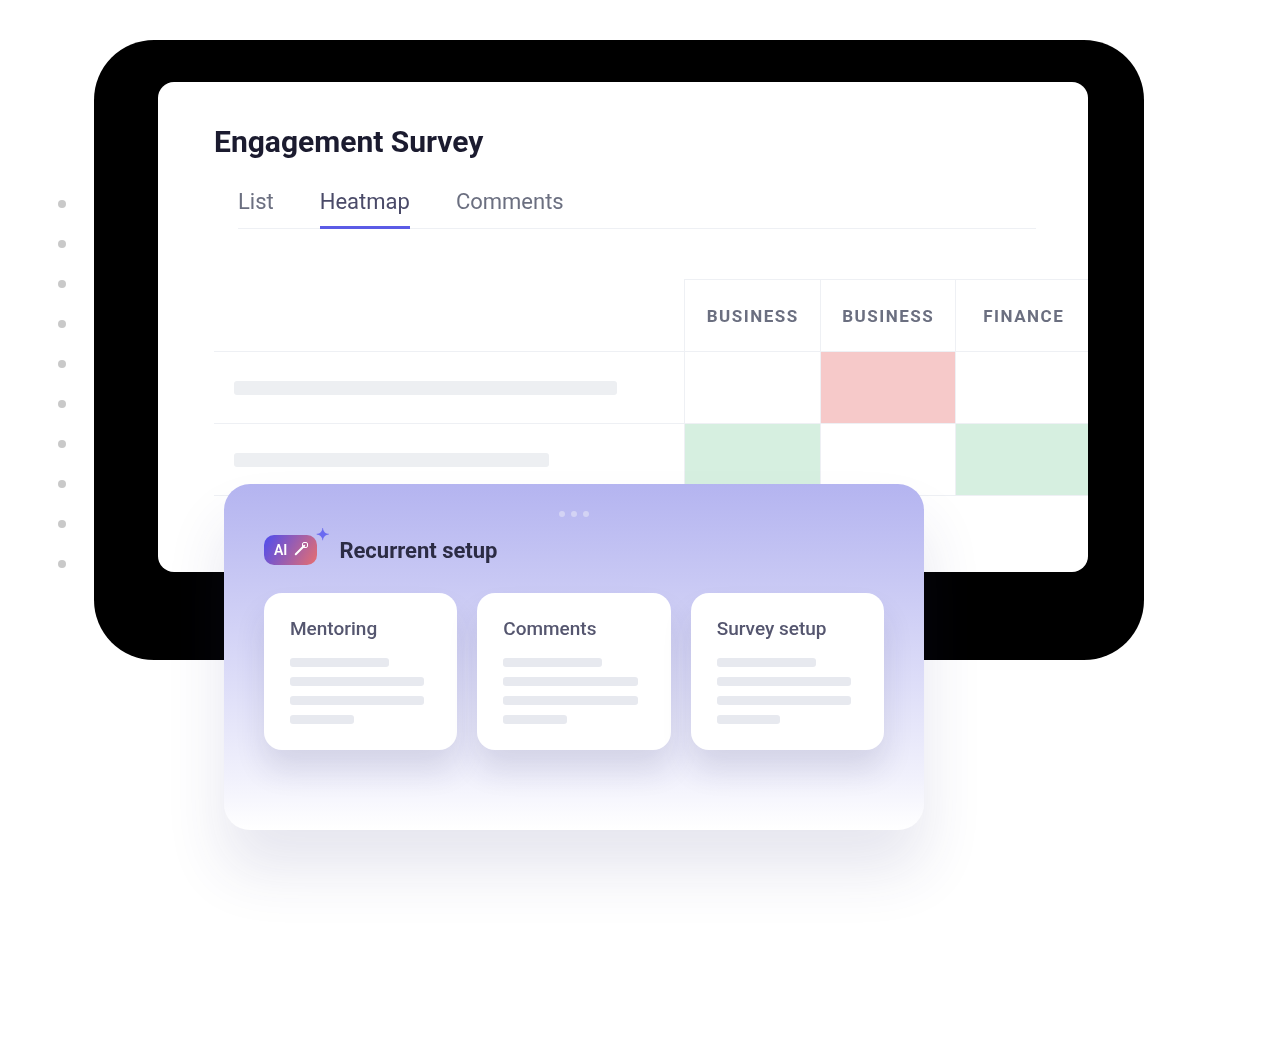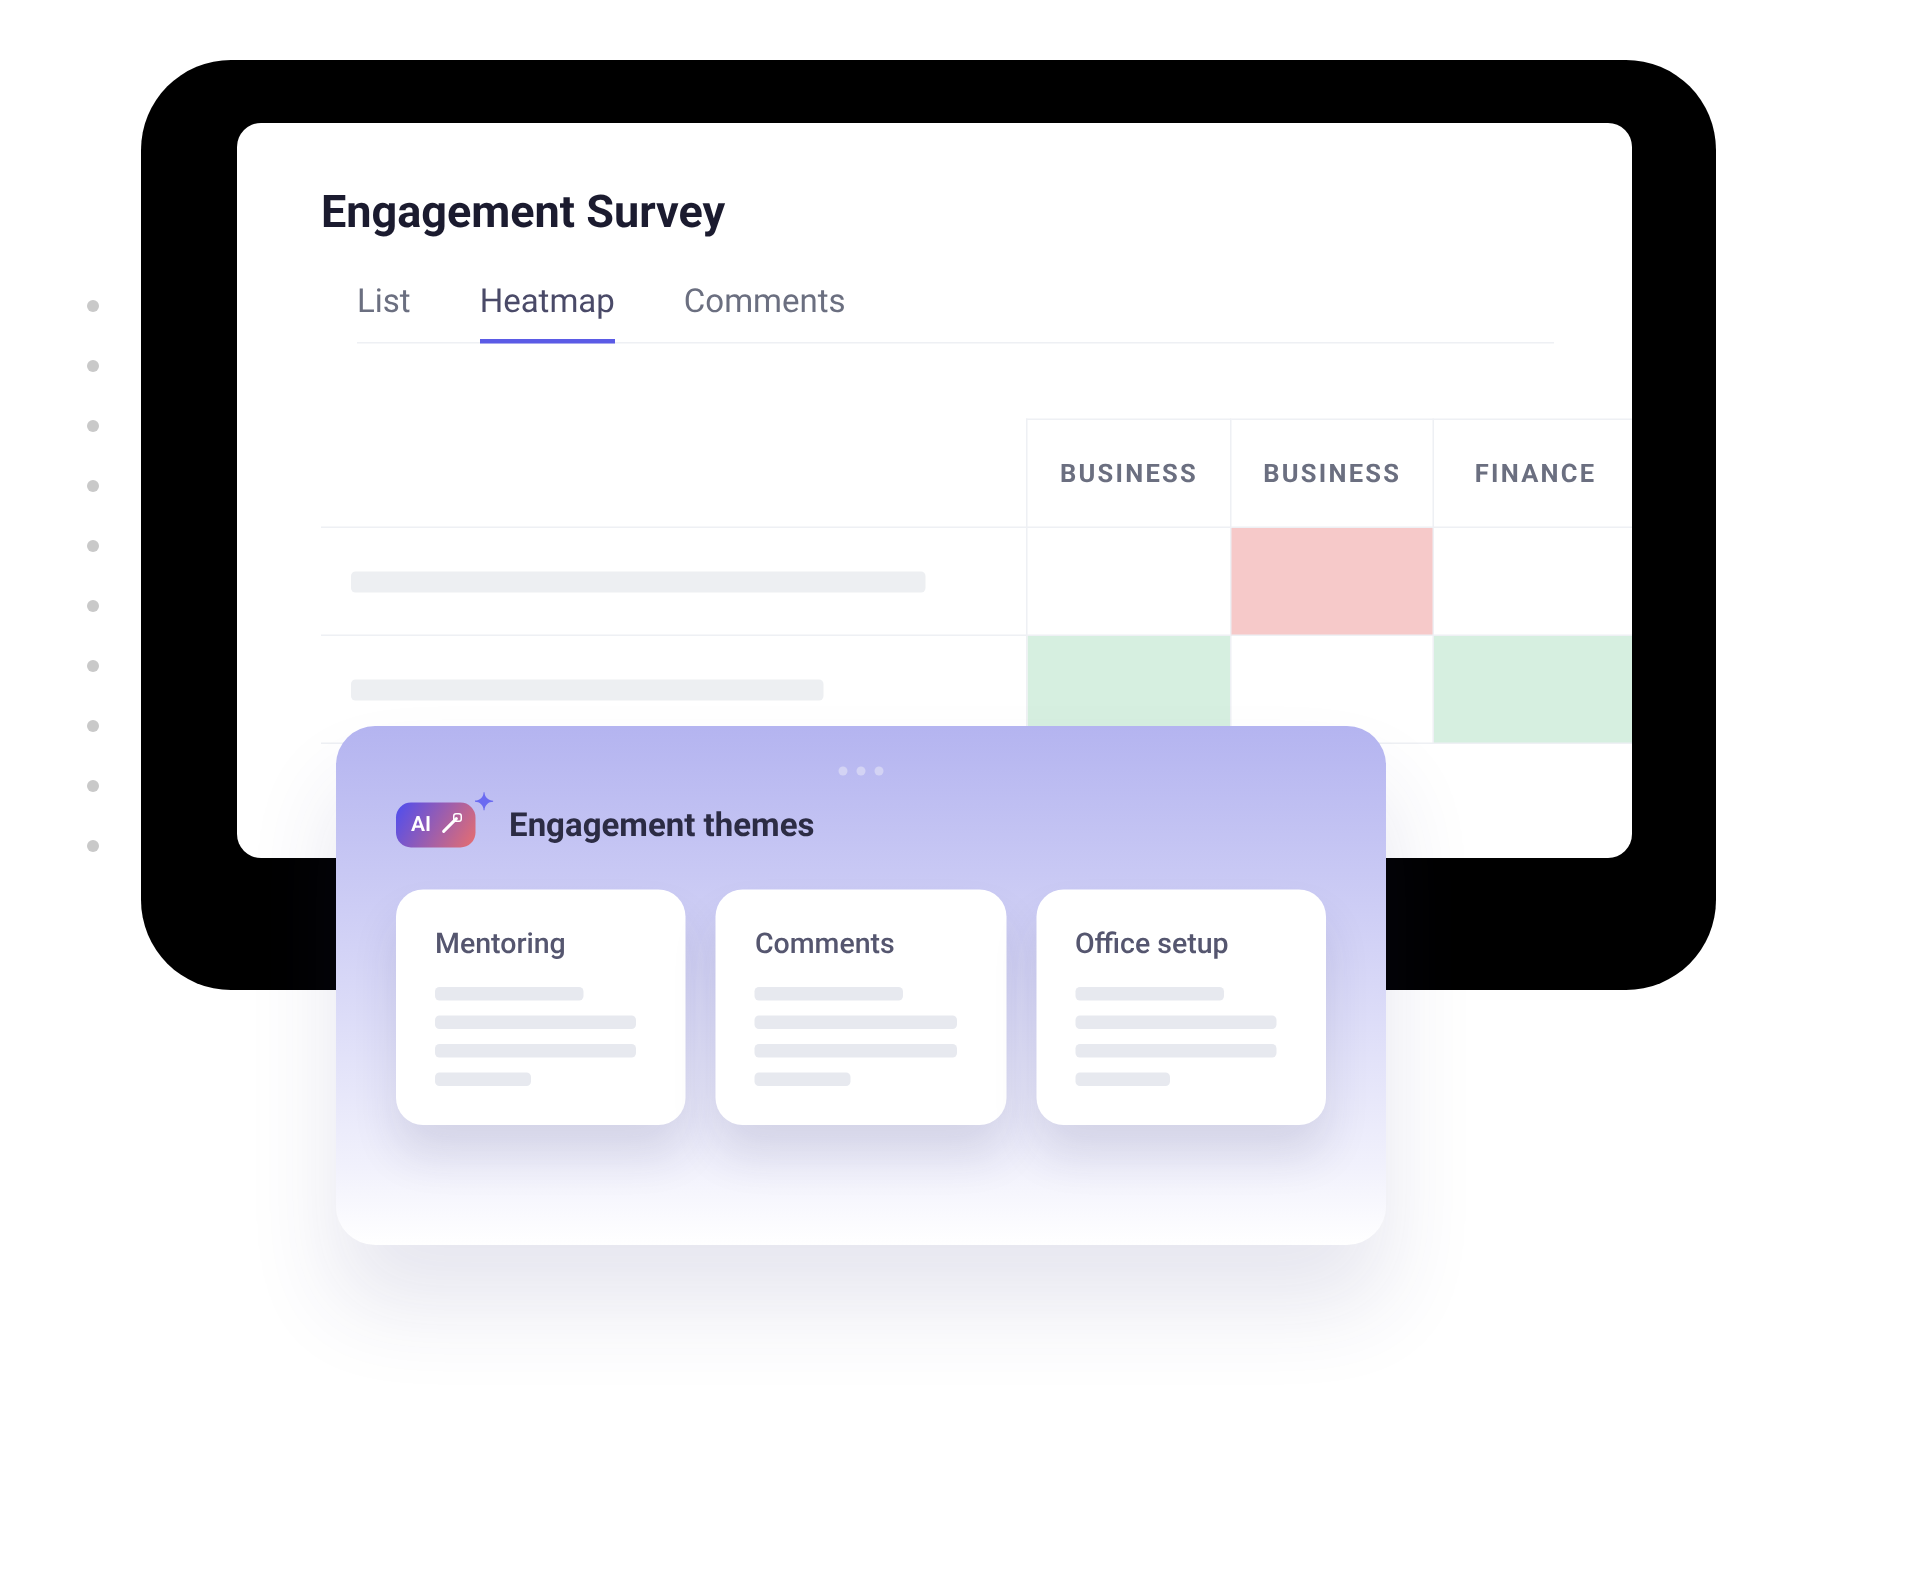--- a/index.html
+++ b/index.html
@@ -284,39 +284,39 @@
   <div class="panel-dots">
     <span></span><span></span><span></span>
   </div>
 
   <div class="themes-header">
     <div class="ai-badge">
       <span>AI</span>
       <span class="wand"></span>
       <span class="sparkle">✦</span>
     </div>
-    <div class="themes-title">Engagement themes</div>
+    <div class="themes-title">Recurrent setup</div>
   </div>
 
   <div class="theme-cards">
     <div class="theme-card">
       <h4>Mentoring</h4>
       <div class="tskel w1"></div>
       <div class="tskel w2"></div>
       <div class="tskel w3"></div>
       <div class="tskel w4"></div>
     </div>
     <div class="theme-card">
       <h4>Comments</h4>
       <div class="tskel w1"></div>
       <div class="tskel w2"></div>
       <div class="tskel w3"></div>
       <div class="tskel w4"></div>
     </div>
     <div class="theme-card">
-      <h4>Office setup</h4>
+      <h4>Survey setup</h4>
       <div class="tskel w1"></div>
       <div class="tskel w2"></div>
       <div class="tskel w3"></div>
       <div class="tskel w4"></div>
     </div>
   </div>
 </div>
 
 </body></html>

